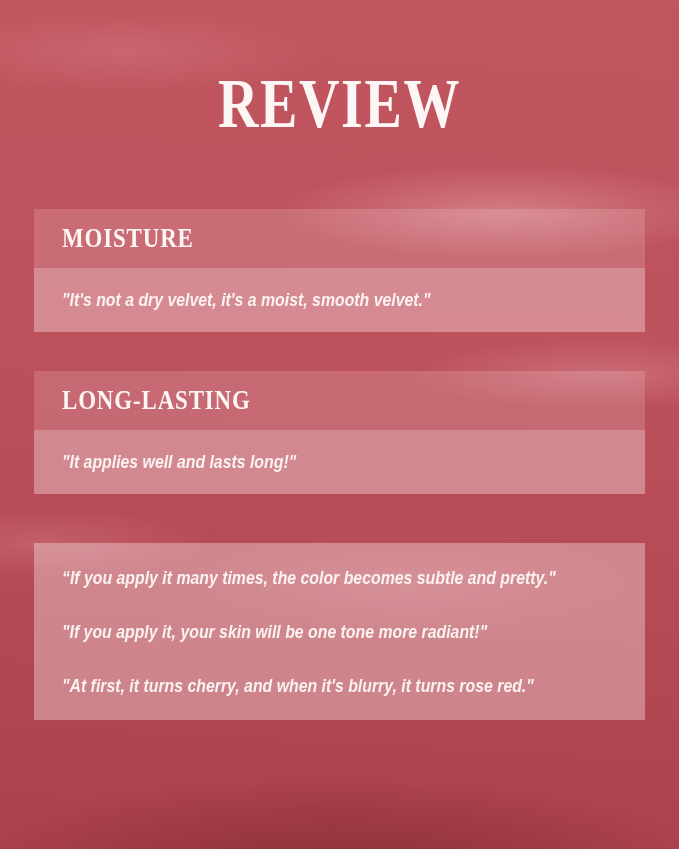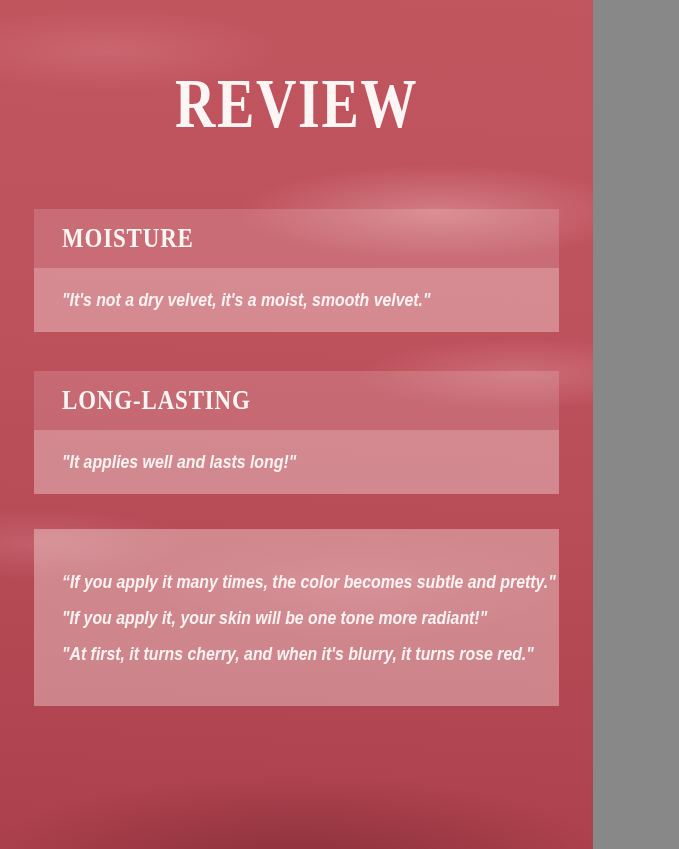--- a/index.html
+++ b/index.html
@@ -1,18 +1,18 @@
 <!DOCTYPE html>
 <html><head>
 <meta charset="utf-8">
 <style>
   html,body{margin:0;padding:0;background:#888;}
   .page{
     position:relative;
-    width:593px;height:849px;
+    width:679px;height:849px;
     overflow:hidden;
     font-family:"Liberation Sans",sans-serif;
     background:
       radial-gradient(48% 8% at 74% 25%, rgba(255,210,214,0.32), transparent 70%),
       radial-gradient(40% 6% at 88% 44%, rgba(255,205,210,0.22), transparent 70%),
       radial-gradient(36% 6% at 6% 64%, rgba(255,200,206,0.16), transparent 70%),
       radial-gradient(42% 7% at 18% 6%, rgba(255,198,203,0.15), transparent 70%),
       radial-gradient(50% 9% at 60% 69%, rgba(255,200,206,0.12), transparent 70%),
       radial-gradient(70% 14% at 50% 102%, rgba(70,8,16,0.30), transparent 78%),
       linear-gradient(183deg, #c1565f 0%, #bd515c 40%, #b54a55 70%, #ab414c 100%);
@@ -30,21 +30,21 @@
     color:#fdf6f4;
     transform:scaleX(0.8);
     transform-origin:50% 50%;
   }
   .sections{
     position:absolute;
     top:209px;left:34px;right:34px;
   }
   .panel{display:block;}
   .panel-1{margin-bottom:39px;}
-  .panel-2{margin-bottom:35px;}
+  .panel-2{margin-bottom:49px;}
   .panel-header{
     height:59px;
     display:flex;
     align-items:center;
     padding-left:28px;
     background:rgba(255,240,240,0.17);
   }
   .panel-header h2{
     margin:0;
     font-family:"Liberation Serif",serif;
@@ -57,21 +57,21 @@
     white-space:nowrap;
   }
   .panel-quotes{
     padding-left:28px;
     background:rgba(255,240,242,0.36);
     display:flex;
     flex-direction:column;
     justify-content:center;
   }
   .panel-quotes.single{height:64px;}
-  .panel-quotes.multi{height:177px;gap:12px;}
+  .panel-quotes.multi{height:177px;gap:30px;}
   .panel-quotes p{
     margin:0;
     font-family:"Liberation Sans",sans-serif;
     font-style:italic;
     font-weight:700;
     font-size:18px;
     line-height:24px;
     letter-spacing:0;
     color:#fbf2f1;
     transform:scaleX(0.88);

